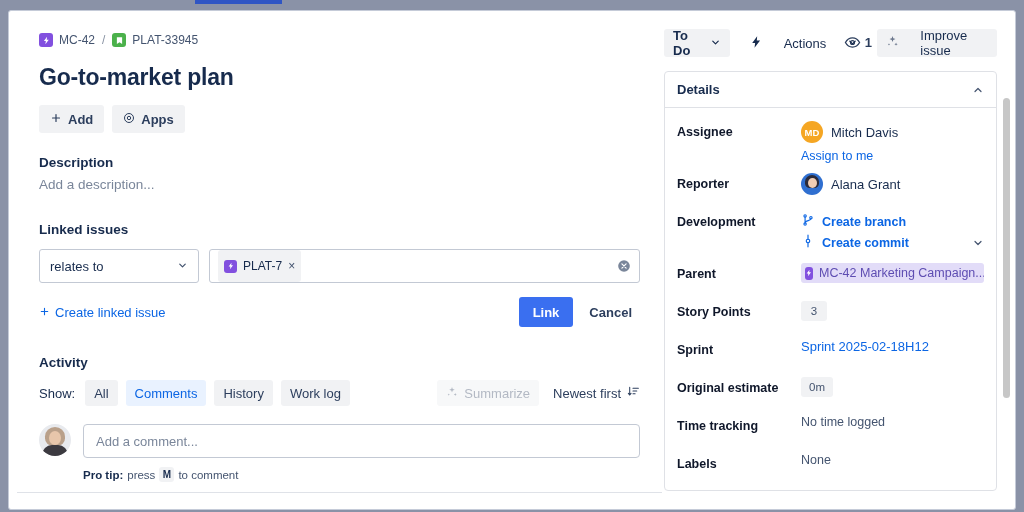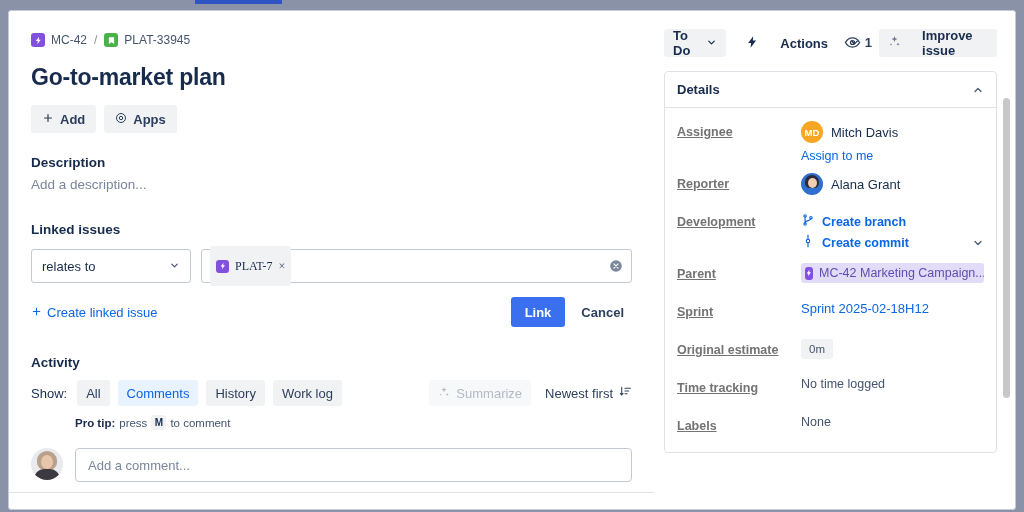--- a/index.html
+++ b/index.html
@@ -34,21 +34,21 @@
     position: absolute; right: 18px; top: 22px;
     display: flex; align-items: center; gap: 14px;
     color: #2c3e5d;
   }
   .ticon { display: inline-flex; align-items: center; gap: 4px; cursor: pointer; }
   .ticon svg { display: block; }
   .watch-count { font-size: 13px; color: #2c3e5d; font-weight: 600; }
 
   
   #left-col {
-    position: absolute; left: 0; top: 0;
+    position: absolute; left: 8px; top: 0;
     width: 645px; height: 482px;
     padding: 20px 22px 0 22px;
     overflow: hidden;
     border-bottom: 1px solid #dfe2e8;
   }
   #breadcrumb { display: flex; align-items: center; gap: 7px; font-size: 12px; color: #44546f; height: 18px;}
   .crumb { display: inline-flex; align-items: center; gap: 6px; cursor: pointer; }
   .crumb-label { font-size: 12px; color: #44546f; }
   .crumb-sep { color: #8993a4; font-size: 12px; }
   .type-icon {
@@ -96,22 +96,22 @@
   }
   #link-issue-field {
     flex: 1; height: 34px;
     border: 1px solid #c3c9d4; border-radius: 3px;
     background: #fff; display: flex; align-items: center;
     padding: 0 8px; gap: 6px; cursor: text;
   }
   .issue-chip {
     display: inline-flex; align-items: center; gap: 6px;
     background: #f1f2f4; border-radius: 3px;
-    height: 40px; padding: 14px 6px;
-    font-size: 12px; color: #172b4d; font-family: Liberation Serif, serif;
+    height: 32px; padding: 14px 6px;
+    font-size: 12px; color: #172b4d;
   }
   .chip-x { color: #42526e; font-size: 12px; cursor: pointer; line-height: 1; }
   #clear-link-field {
     margin-left: auto; color: #7a869a; display:flex; align-items:center; cursor: pointer;
   }
 
   #link-actions {
     margin-top: 14px; display: flex; align-items: center;
   }
   #create-linked-issue {
@@ -199,21 +199,21 @@
   }
   #status-row { display: flex; align-items: center; gap: 10px; }
   #status-btn {
     background: #f1f2f4; border-radius: 3px; height: 28px;
     padding: 0 9px; display: inline-flex; align-items: center; gap: 7px;
     font-size: 13px; font-weight: 700; color: #172b4d; cursor: pointer;
   }
   #actions-btn, #improve-btn {
     border-radius: 3px; height: 28px; padding: 0 9px;
     display: inline-flex; align-items: center; gap: 21px;
-    font-size: 13px; font-weight: 700; color: #172b4d; cursor: pointer;
+    font-size: 13px; font-weight: 400; color: #172b4d; cursor: pointer;
   }
   #improve-btn { background: #f1f2f4; }
 
   #details-panel {
     margin-top: 14px;
     border: 1px solid #dfe1e6; border-radius: 4px;
     background: #fff; overflow: hidden;
   }
   #details-header {
     height: 36px; display: flex; align-items: center;
@@ -223,22 +223,22 @@
   #details-header-label { font-size: 13px; font-weight: 600; color: #172b4d; }
   #details-chevron { margin-left: auto; color: #44546f; display:flex; }
 
   #details-body { padding: 8px 12px 4px 12px; }
   .field-row {
     display: flex; align-items: flex-start;
     min-height: 38px; padding: 5px 0;
   }
   .field-label {
     width: 124px; flex: 0 0 124px;
-    font-size: 12.5px; color: #737373; font-weight: 600;
-    padding-top: 3px; line-height: 16px; text-decoration: underline;
+    font-size: 12.5px; color: #0f172a; font-weight: 600;
+    padding-top: 3px; line-height: 16px;
   }
   .field-value { flex: 1; font-size: 13px; color: #172b4d; min-width: 0; }
   .user-line { display: flex; align-items: center; gap: 8px; }
   .avatar-initials {
     width: 22px; height: 22px; border-radius: 50%;
     background: #f5a623; color: #fff;
     font-size: 9.5px; font-weight: 700;
     display: flex; align-items: center; justify-content: center;
     flex: 0 0 22px;
   }
@@ -452,34 +452,34 @@
           <span>
             <svg width="13" height="13" viewBox="0 0 24 24" fill="none" stroke="#2c3e5d" stroke-width="1.9" stroke-linecap="round">
               <path d="M5 4v14M2.5 15.5L5 18.5l2.5-3"></path>
                 <path d="M11 6h10M11 11h7M11 16h4"></path>
             </svg>
           </span>
         </span>
       </span>
     </div>
 
-    <div id="pro-tip">
-      <b>Pro tip:</b>
-      <span>press</span>
-      <span class="key-badge">M</span>
-      <span>to comment</span>
-    </div>
-
     <div id="comment-row">
       <div id="comment-avatar">
         <div class="hair"></div>
         <div class="face"></div>
         <div class="body"></div>
       </div>
       <div id="comment-box">Add a comment...</div>
+    </div>
+
+    <div id="pro-tip">
+      <b>Pro tip:</b>
+      <span>press</span>
+      <span class="key-badge">M</span>
+      <span>to comment</span>
     </div>
 
   </div>
 
   <div id="right-col">
 
     <div id="status-row">
       <span id="status-btn">
         <span>To Do</span>
         <span>
@@ -587,20 +587,26 @@
               <span class="type-icon epic" style="width:13px;height:13px;">
                 <svg width="8" height="8" viewBox="0 0 24 24" fill="#ffffff">
                     <path d="M13.5 2L5 13.5h5.2L9 22l9-12h-5.4z"></path>
                   </svg>
               </span>
               <span>MC-42 Marketing Campaign...</span>
             </span>
           </div>
         </div>
 
+        <div class="field-row">
+          <div class="field-label">Story Points</div>
+          <div class="field-value">
+            <span class="badge-pill">3</span>
+          </div>
+        </div>
 
         <div class="field-row">
           <div class="field-label">Sprint</div>
           <div class="field-value">
             <span class="link-text">Sprint 2025-02-18H12</span>
           </div>
         </div>
 
         <div class="field-row">
           <div class="field-label">Original estimate</div>

